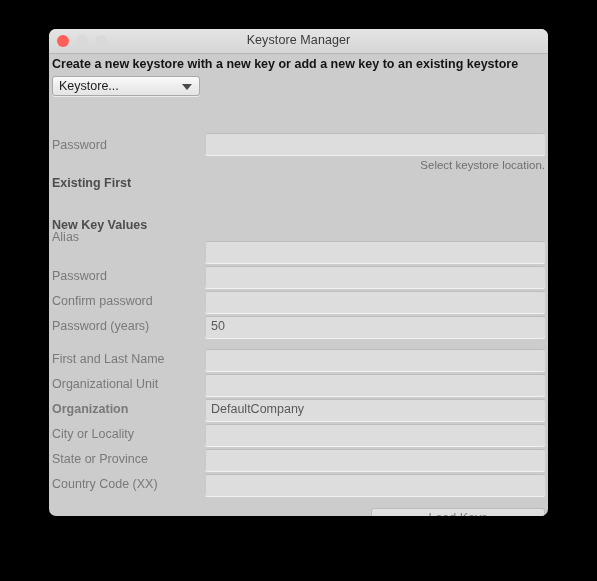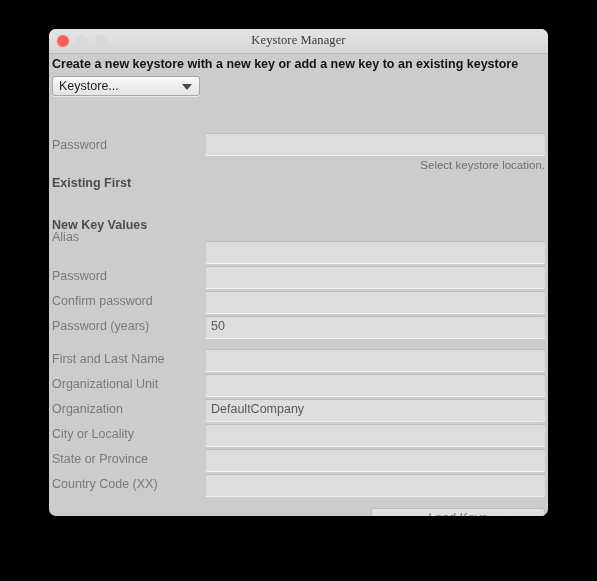--- a/index.html
+++ b/index.html
@@ -27,21 +27,20 @@
     box-shadow: 0 3px 9px rgba(0,0,0,0.55);
     overflow: hidden;
   }
 
   
   #titlebar {
     position: relative;
     height: 24px;
     background: linear-gradient(to bottom, #e4e4e4 0%, #d6d6d6 100%);
     border-bottom: 1px solid #b6b6b6;
-    font-family: Liberation Serif, serif;
   }
   .traffic-lights {
     position: absolute;
     left: 8px;
     top: 6px;
     display: flex;
     gap: 7px;
   }
   .light {
     width: 12px;
@@ -238,21 +237,21 @@
     <div class="field-label" style="top:298px;">First and Last Name</div>
     <div class="text-input" style="top:295px;">
       <span class="value"></span>
     </div>
 
     <div class="field-label" style="top:323px;">Organizational Unit</div>
     <div class="text-input" style="top:320px;">
       <span class="value"></span>
     </div>
 
-    <div class="field-label" style="top:348px;">Organization</div>
+    <div class="field-label" style="top:348px;font-weight:bold;">Organization</div>
     <div class="text-input" style="top:345px;">
       <span class="value">DefaultCompany</span>
     </div>
 
     <div class="field-label" style="top:373px;">City or Locality</div>
     <div class="text-input" style="top:370px;">
       <span class="value"></span>
     </div>
 
     <div class="field-label" style="top:398px;">State or Province</div>

